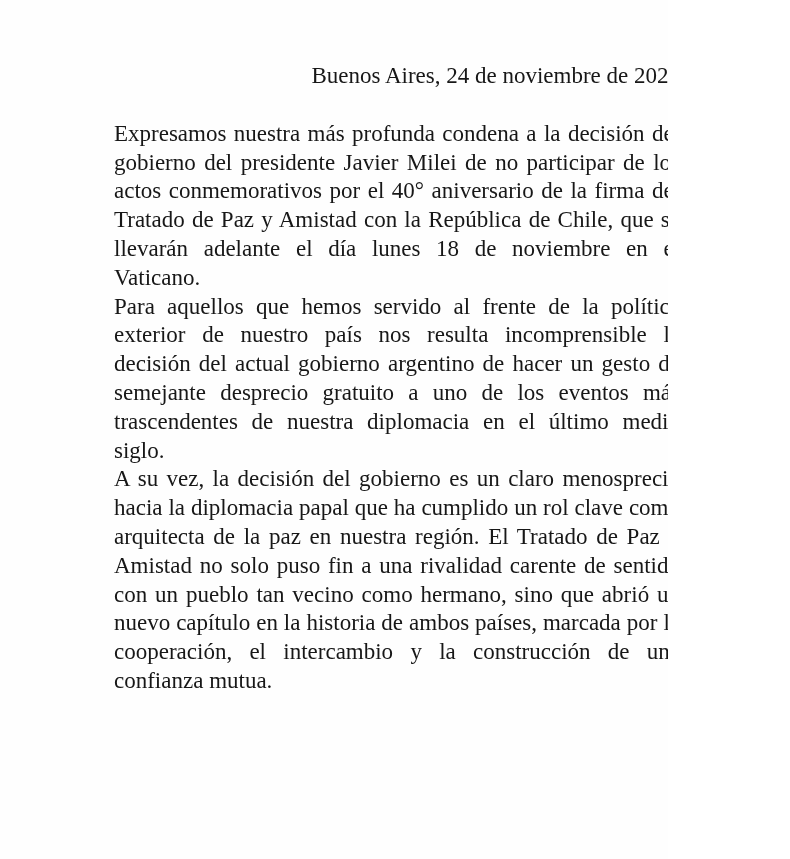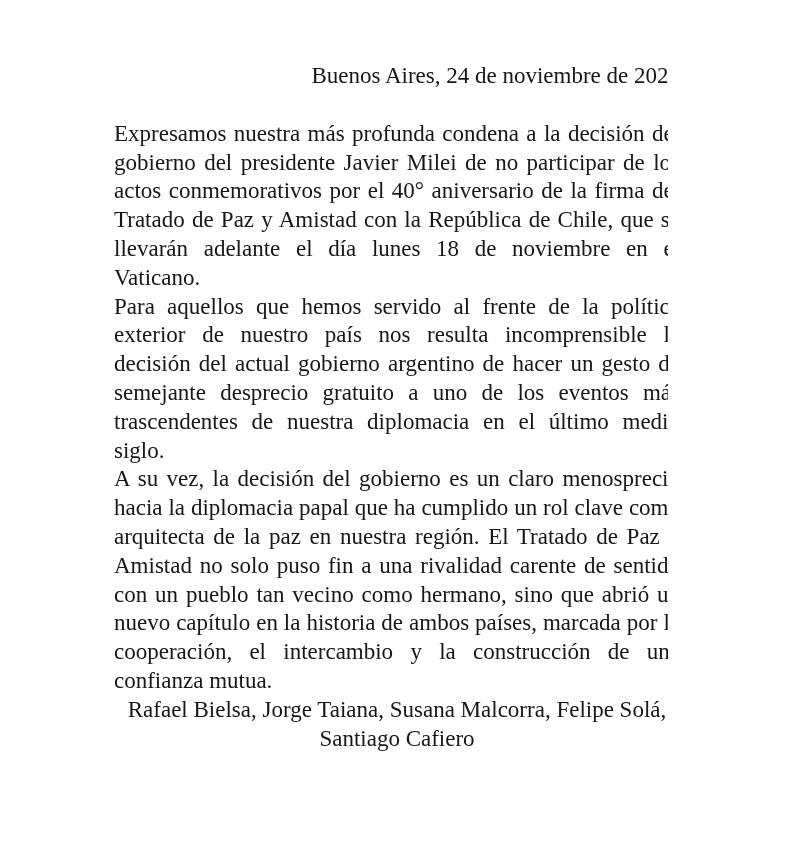--- a/index.html
+++ b/index.html
@@ -46,15 +46,15 @@
   <div class="content">
     <p class="dateline">Buenos Aires, 24 de noviembre de 2024</p>
 
     <p class="para">Expresamos nuestra más profunda condena a la decisión del gobierno del presidente Javier Milei de no participar de los actos conmemorativos por el 40° aniversario de la firma del Tratado de Paz y Amistad con la República de Chile, que se llevarán adelante el día lunes 18 de noviembre en el Vaticano.</p>
 
     <p class="para">Para aquellos que hemos servido al frente de la política exterior de nuestro país nos resulta incomprensible la decisión del actual gobierno argentino de hacer un gesto de semejante desprecio gratuito a uno de los eventos más trascendentes de nuestra diplomacia en el último medio siglo.</p>
 
     <p class="para">A su vez, la decisión del gobierno es un claro menosprecio hacia la diplomacia papal que ha cumplido un rol clave como arquitecta de la paz en nuestra región. El Tratado de Paz y Amistad no solo puso fin a una rivalidad carente de sentido con un pueblo tan vecino como hermano, sino que abrió un nuevo capítulo en la historia de ambos países, marcada por la cooperación, el intercambio y la construcción de una confianza mutua.</p>
 
 
-    <p class="signature"><span>Rafael Bielsa, Jorge Taiana, Susana Malcorra, Felipe Solá,</span><br><span>Santiago Cafiero</span></p>
+    <p class="signature"><br></p>
   </div>
 </div>
 
 </body></html>

